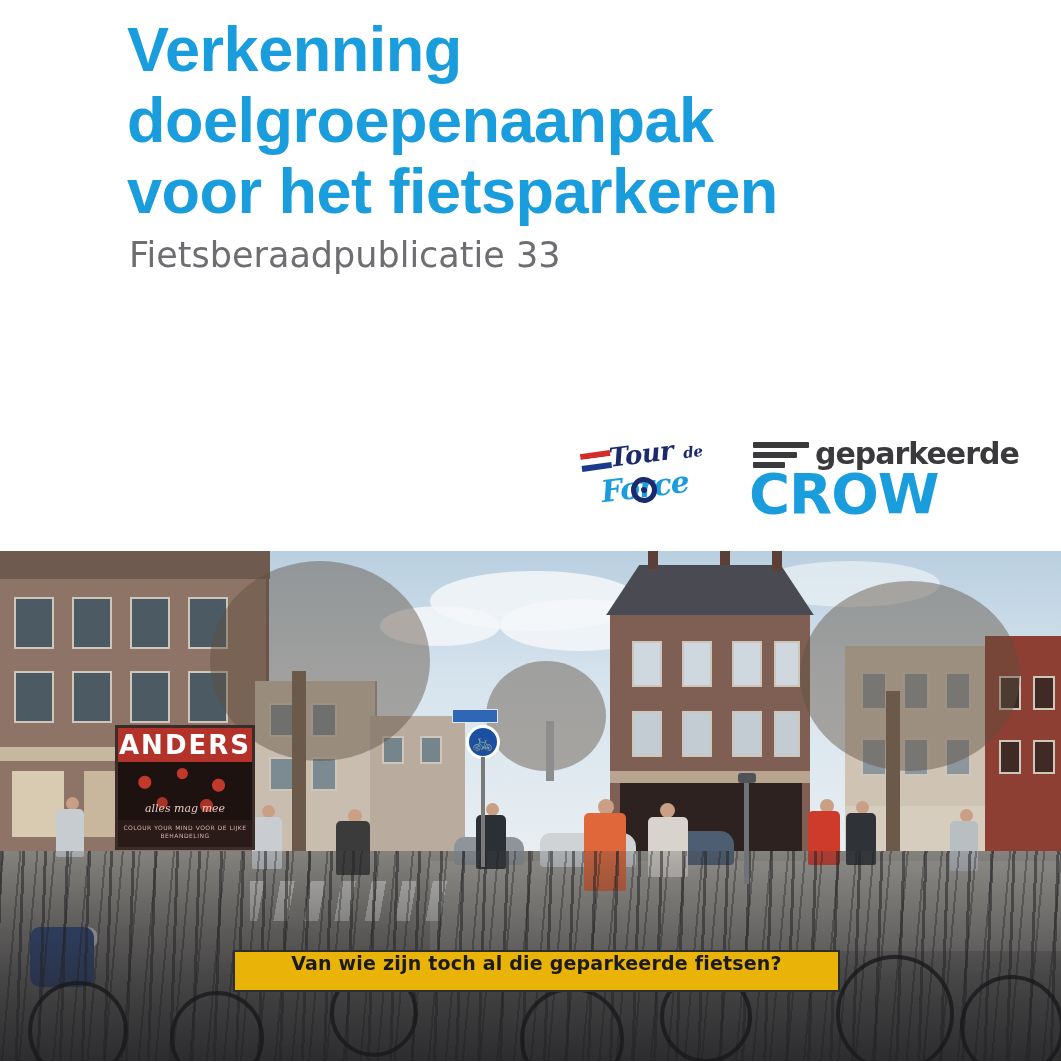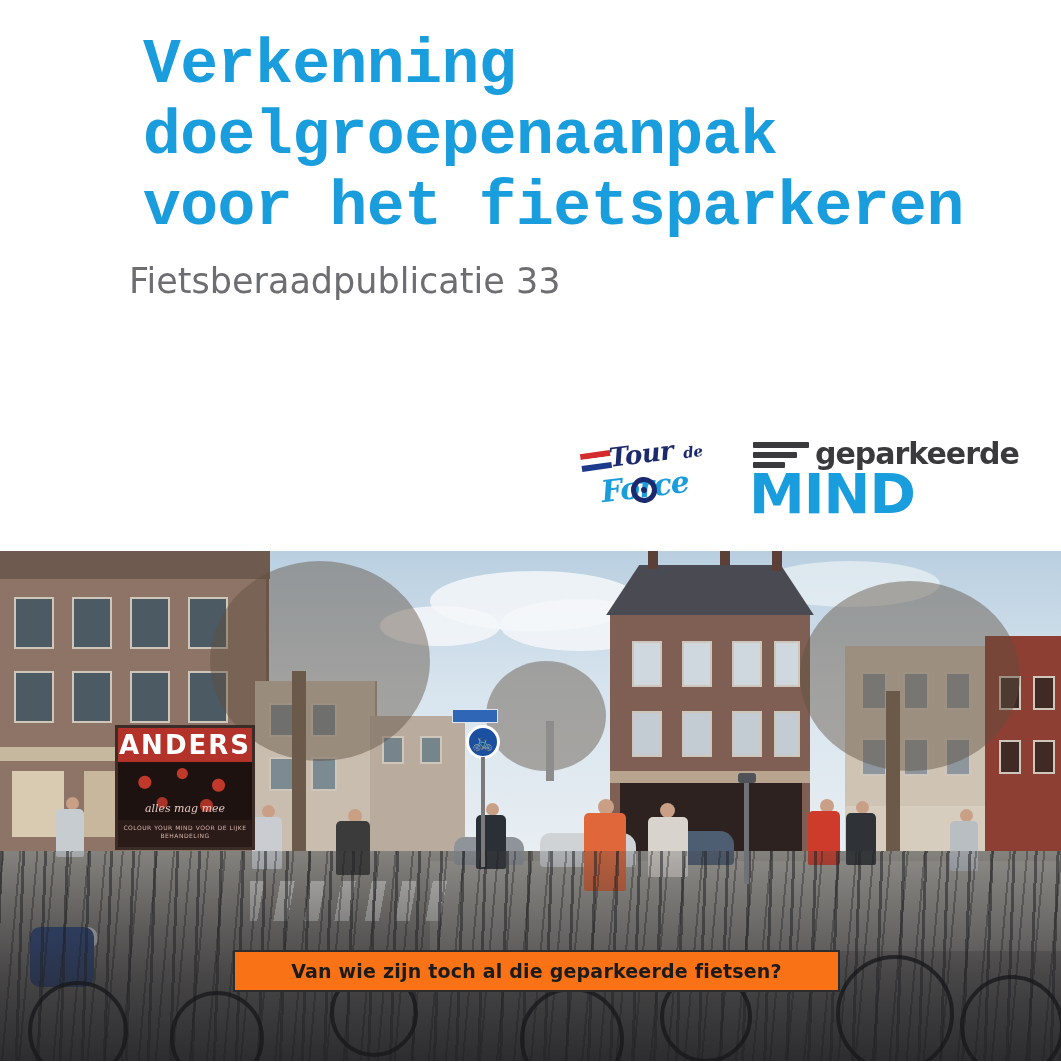--- a/index.html
+++ b/index.html
@@ -22,27 +22,27 @@
   }
 
   
   .title-block {
     position: absolute;
     left: 127px;
     top: 14px;
     width: 880px;
   }
   .main-title {
-    font-family: Liberation Mono, monospace;
+    font-family: Liberation Sans, sans-serif;
     font-weight: bold;
     font-size: 63px;
     line-height: 71px;
     letter-spacing: -0.5px;
     color: #1a9ddc;
-    margin: 16px;
+    margin: 0;
     white-space: pre-line;
   }
   .subtitle {
     font-family: "DejaVu Sans", sans-serif;
     font-weight: normal;
     font-size: 35px;
     line-height: 44px;
     color: #6d6e71;
     margin: 6px 0 16px 2px;
   }
@@ -420,25 +420,25 @@
     background: #c99f86;
   }
 
   
   .caption {
     position: absolute;
     left: 233px;
     top: 950px;
     width: 607px;
     height: 42px;
-    background: #f97316;
+    background: #eab308;
     border: 2px solid #2d2d2d;
     box-sizing: border-box;
     display: flex;
-    align-items: center;
+    align-items: flex-start;
     justify-content: center;
   }
   .caption span {
     font-family: "DejaVu Sans", sans-serif;
     font-weight: bold;
     font-size: 19px;
     color: #1b1b1b;
     letter-spacing: .2px;
   }
 </style>
@@ -468,21 +468,21 @@
       <div class="tdf-gear"></div>
     </div>
 
     <div class="crow-logo">
       <div class="crow-bars">
         <i></i>
           <i></i>
           <i></i>
       </div>
       <div class="crow-fiets">geparkeerde</div>
-      <div class="crow-word">MIND</div>
+      <div class="crow-word">CROW</div>
     </div>
 
   </div>
 
   <div class="photo">
 
     <div class="sky"></div>
     <div class="cloud c1"></div>
     <div class="cloud c2"></div>
     <div class="cloud c3"></div>

